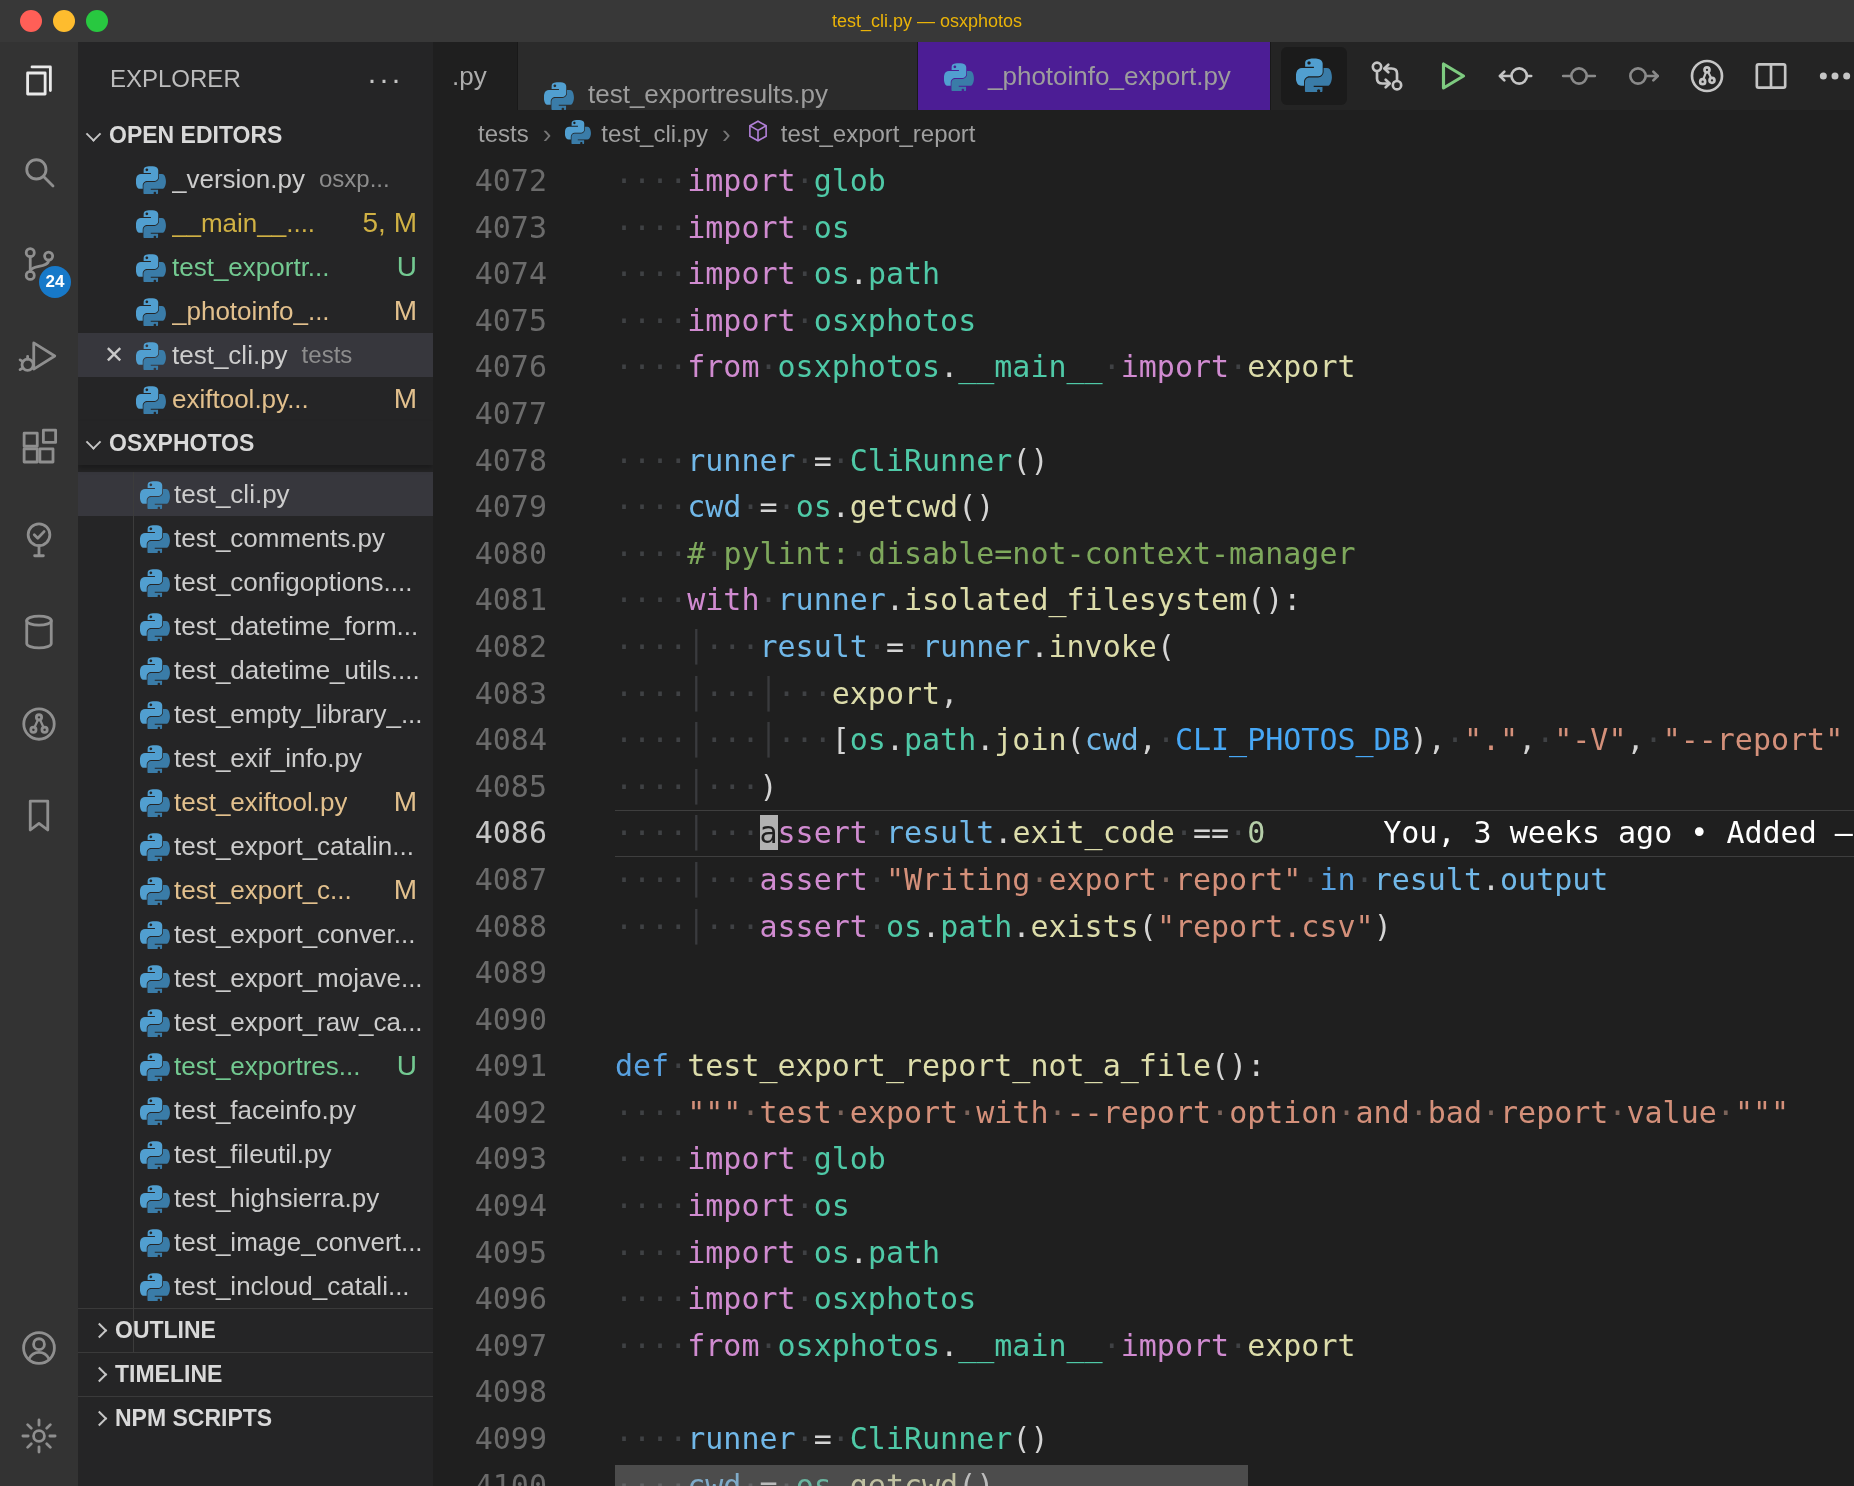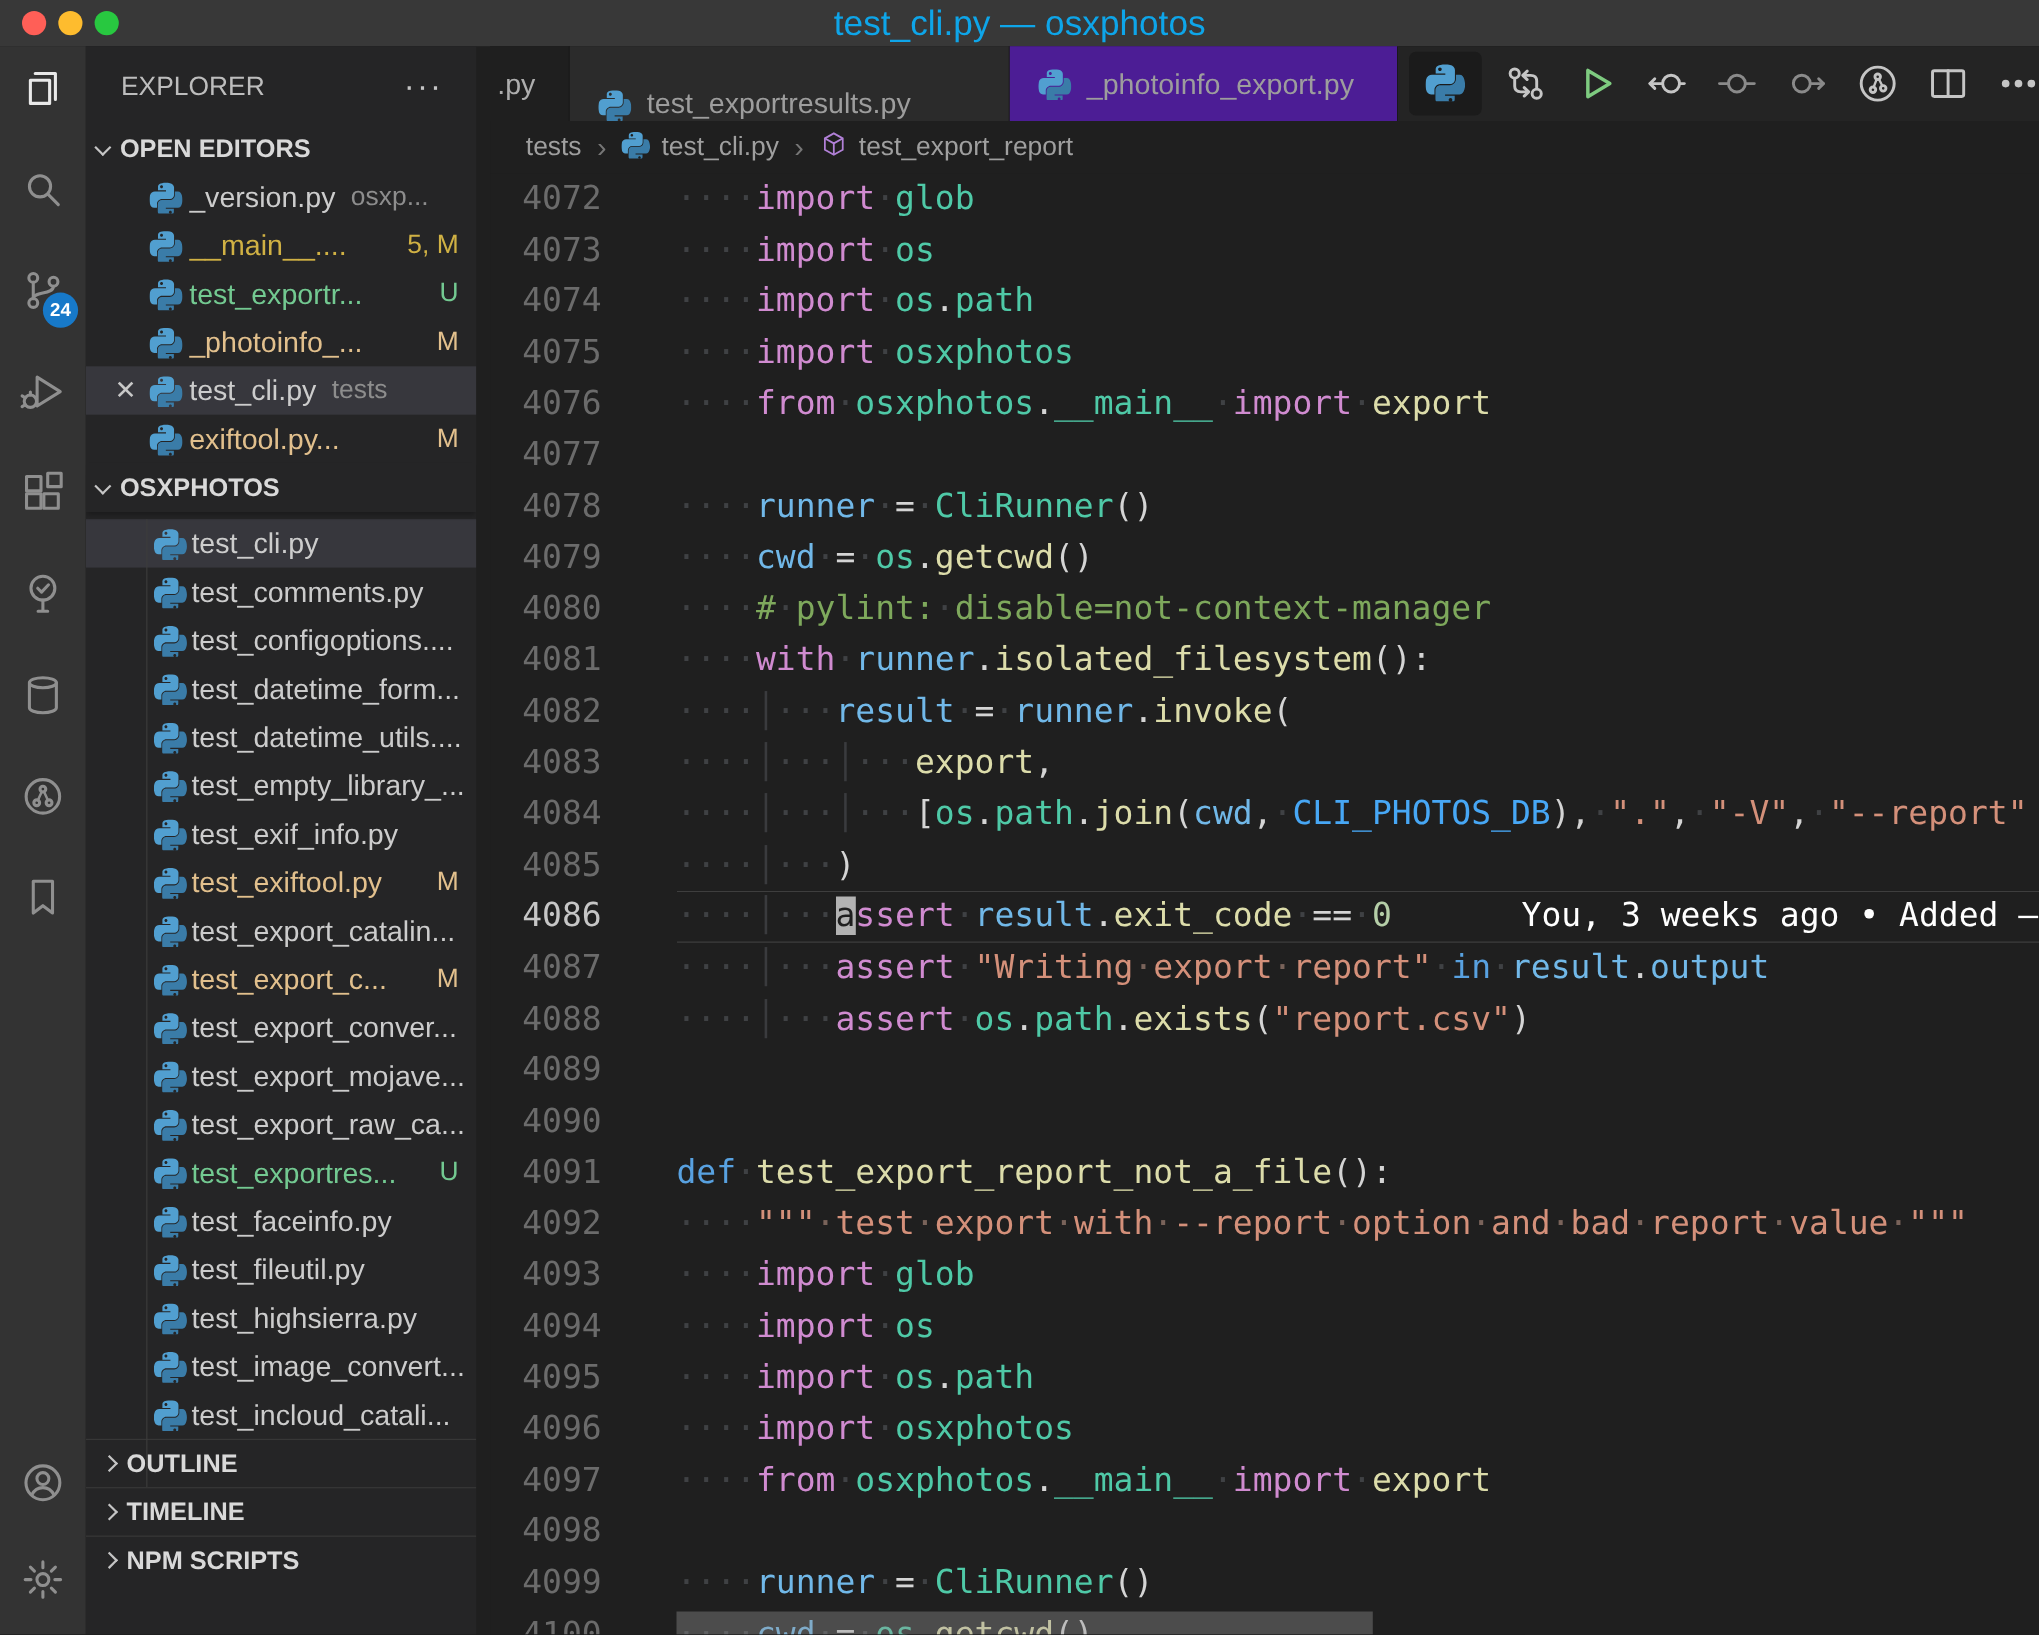--- a/index.html
+++ b/index.html
@@ -7,21 +7,21 @@
               font-family:"Liberation Sans", sans-serif; }
   #window { position:relative; width:1854px; height:1486px; background:#1f1f1f; }
 
   
   #titlebar { position:absolute; left:0; top:0; width:1854px; height:42px;
               background:#383838; display:flex; align-items:center; justify-content:center; }
   .traffic { position:absolute; left:0; top:0; height:42px; display:flex; align-items:center;
              gap:11px; padding-left:20px; }
   .tl { width:22px; height:22px; border-radius:50%; }
   .tl.red{background:#ff5f57}.tl.yellow{background:#febc2e}.tl.green{background:#28c840}
-  #win-title { color:#0ea5e9; font-size:32px; }
+  #win-title { color:#eab308; font-size:18px; }
 
   
   #activitybar { position:absolute; left:0; top:42px; width:78px; height:1444px;
                  background:#333333; display:flex; flex-direction:column; }
   .act-group { display:flex; flex-direction:column; align-items:center; }
   .act-top { padding-top:18px; gap:48px; }
   .act-bottom { margin-top:auto; padding-bottom:26px; gap:44px; }
   .act-item { position:relative; width:48px; height:44px; display:flex; align-items:center;
               justify-content:center; color:#8f8f8f; }
   .act-item.active { color:#e9e9e9; }
@@ -49,21 +49,21 @@
   .sb-row { height:44px; display:flex; align-items:center; font-size:26px; position:relative; }
   .sb-row.selected { background:#37373d; }
   .oe-row { padding-left:94px; }
   .oe-close { position:absolute; left:26px; font-size:24px; color:#c8c8c8; }
   .oe-icon { position:absolute; left:58px; width:30px; height:30px; }
   .file-row { padding-left:96px; }
   .file-icon { position:absolute; left:62px; width:30px; height:30px; }
   .pyicon svg { width:30px; height:30px; display:block; }
   .row-label { white-space:nowrap; overflow:hidden; }
   .row-detail { margin-left:14px; color:#8d8d8d; font-size:24px; }
-  .row-badge { position:absolute; right:16px; font-size:24px;margin-left:43px; }
+  .row-badge { position:absolute; right:16px; font-size:28px;margin-left:43px; }
   .c-mod { color:#e2c08d !important; }
   .c-untracked { color:#73c991 !important; }
   .c-warn { color:#d0b144 !important; }
   .files-gap { height:7px; }
   #files-guide { position:absolute; left:55px; width:1px; background:#3c3c3c; z-index:1; }
   .sb-bottom { border-top:1px solid #3a3a3a; }
   .sb-bottom .chev { margin-left:6px; }
 
   
   #editor { position:absolute; left:446px; top:42px; width:1421px; height:1444px; background:#1f1f1f; }

